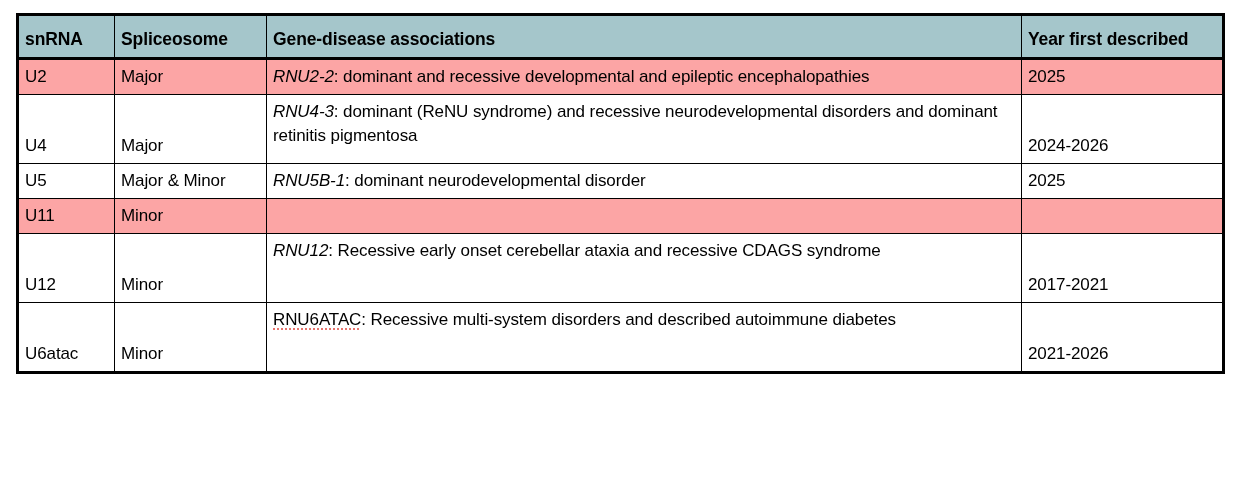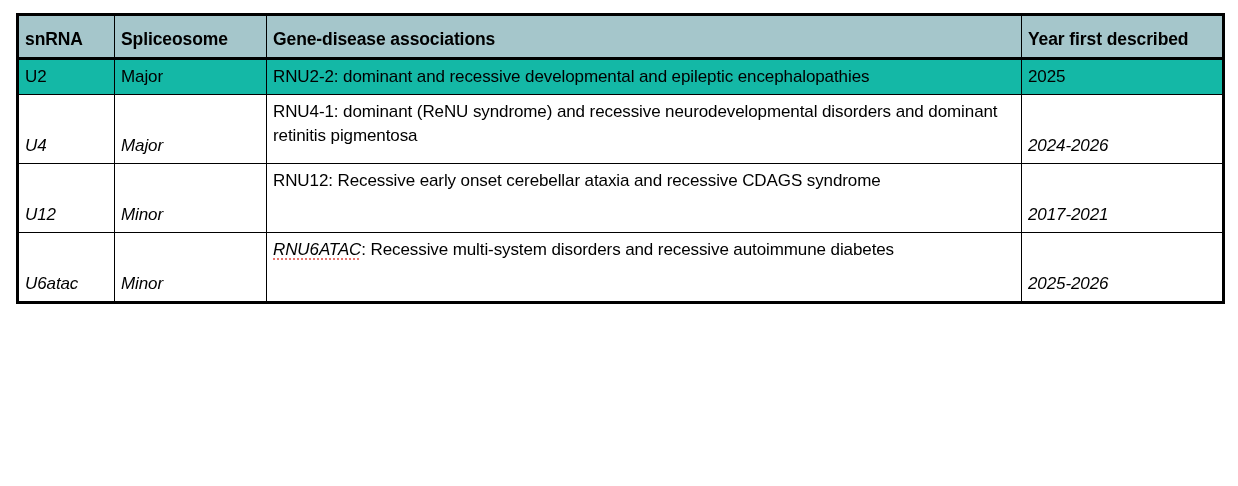--- a/index.html
+++ b/index.html
@@ -55,32 +55,32 @@
     color: #000000;
     text-align: left;
     vertical-align: top;
     padding: 5px 6px 5px 6px;
     line-height: 1.42;
     letter-spacing: -0.1px;
   }
   tbody td:last-child { border-right: none; }
   tbody tr:last-child td { border-bottom: none; }
 
-  tbody tr.shaded td { background: #14b8a6; }
+  tbody tr.shaded td { background: #fca5a5; }
   tbody tr.plain td  { background: #ffffff; }
 
   
-  tbody tr.tall td.align-bottom { vertical-align: bottom; font-style: italic; }
+  tbody tr.tall td.align-bottom { vertical-align: bottom; }
   tbody tr.tall td { height: 58px; }
 
   .gene {
+    font-style: italic;
     text-align: right;
   }
   .spellcheck {
-    font-style: italic;
     background-image: linear-gradient(to right,
        #e8746e 0, #e8746e 2px, transparent 2px, transparent 4px);
     background-repeat: repeat-x;
     background-size: 4px 2px;
     background-position: 0 100%;
     padding-bottom: 1px;
   }
   .empty-cell { min-height: 1px; }
 </style>
 </head>
@@ -105,30 +105,42 @@
     <tbody>
         <tr class="shaded">
           <td>U2</td>
           <td>Major</td>
           <td><span class="gene">RNU2-2</span><span>: dominant and recessive developmental and epileptic encephalopathies</span></td>
           <td>2025</td>
         </tr>
         <tr class="plain tall">
           <td class="align-bottom">U4</td>
           <td class="align-bottom">Major</td>
-          <td><span class="gene">RNU4-1</span><span>: dominant (ReNU syndrome) and recessive neurodevelopmental disorders and dominant retinitis pigmentosa</span></td>
+          <td><span class="gene">RNU4-3</span><span>: dominant (ReNU syndrome) and recessive neurodevelopmental disorders and dominant retinitis pigmentosa</span></td>
           <td class="align-bottom">2024-2026</td>
+        </tr>
+        <tr class="plain">
+          <td>U5</td>
+          <td>Major &amp; Minor</td>
+          <td><span class="gene">RNU5B-1</span><span>: dominant neurodevelopmental disorder</span></td>
+          <td>2025</td>
+        </tr>
+        <tr class="shaded">
+          <td>U11</td>
+          <td>Minor</td>
+          <td><span class="empty-cell"></span></td>
+          <td></td>
         </tr>
         <tr class="plain tall">
           <td class="align-bottom">U12</td>
           <td class="align-bottom">Minor</td>
           <td><span class="gene">RNU12</span><span>: Recessive early onset cerebellar ataxia and recessive CDAGS syndrome</span></td>
           <td class="align-bottom">2017-2021</td>
         </tr>
         <tr class="plain tall">
           <td class="align-bottom">U6atac</td>
           <td class="align-bottom">Minor</td>
-          <td><span class="spellcheck">RNU6ATAC</span><span>: Recessive multi-system disorders and recessive autoimmune diabetes</span></td>
-          <td class="align-bottom">2025-2026</td>
+          <td><span class="spellcheck">RNU6ATAC</span><span>: Recessive multi-system disorders and described autoimmune diabetes</span></td>
+          <td class="align-bottom">2021-2026</td>
         </tr>
       </tbody>
   </table>
 </div>
 
 </body></html>

